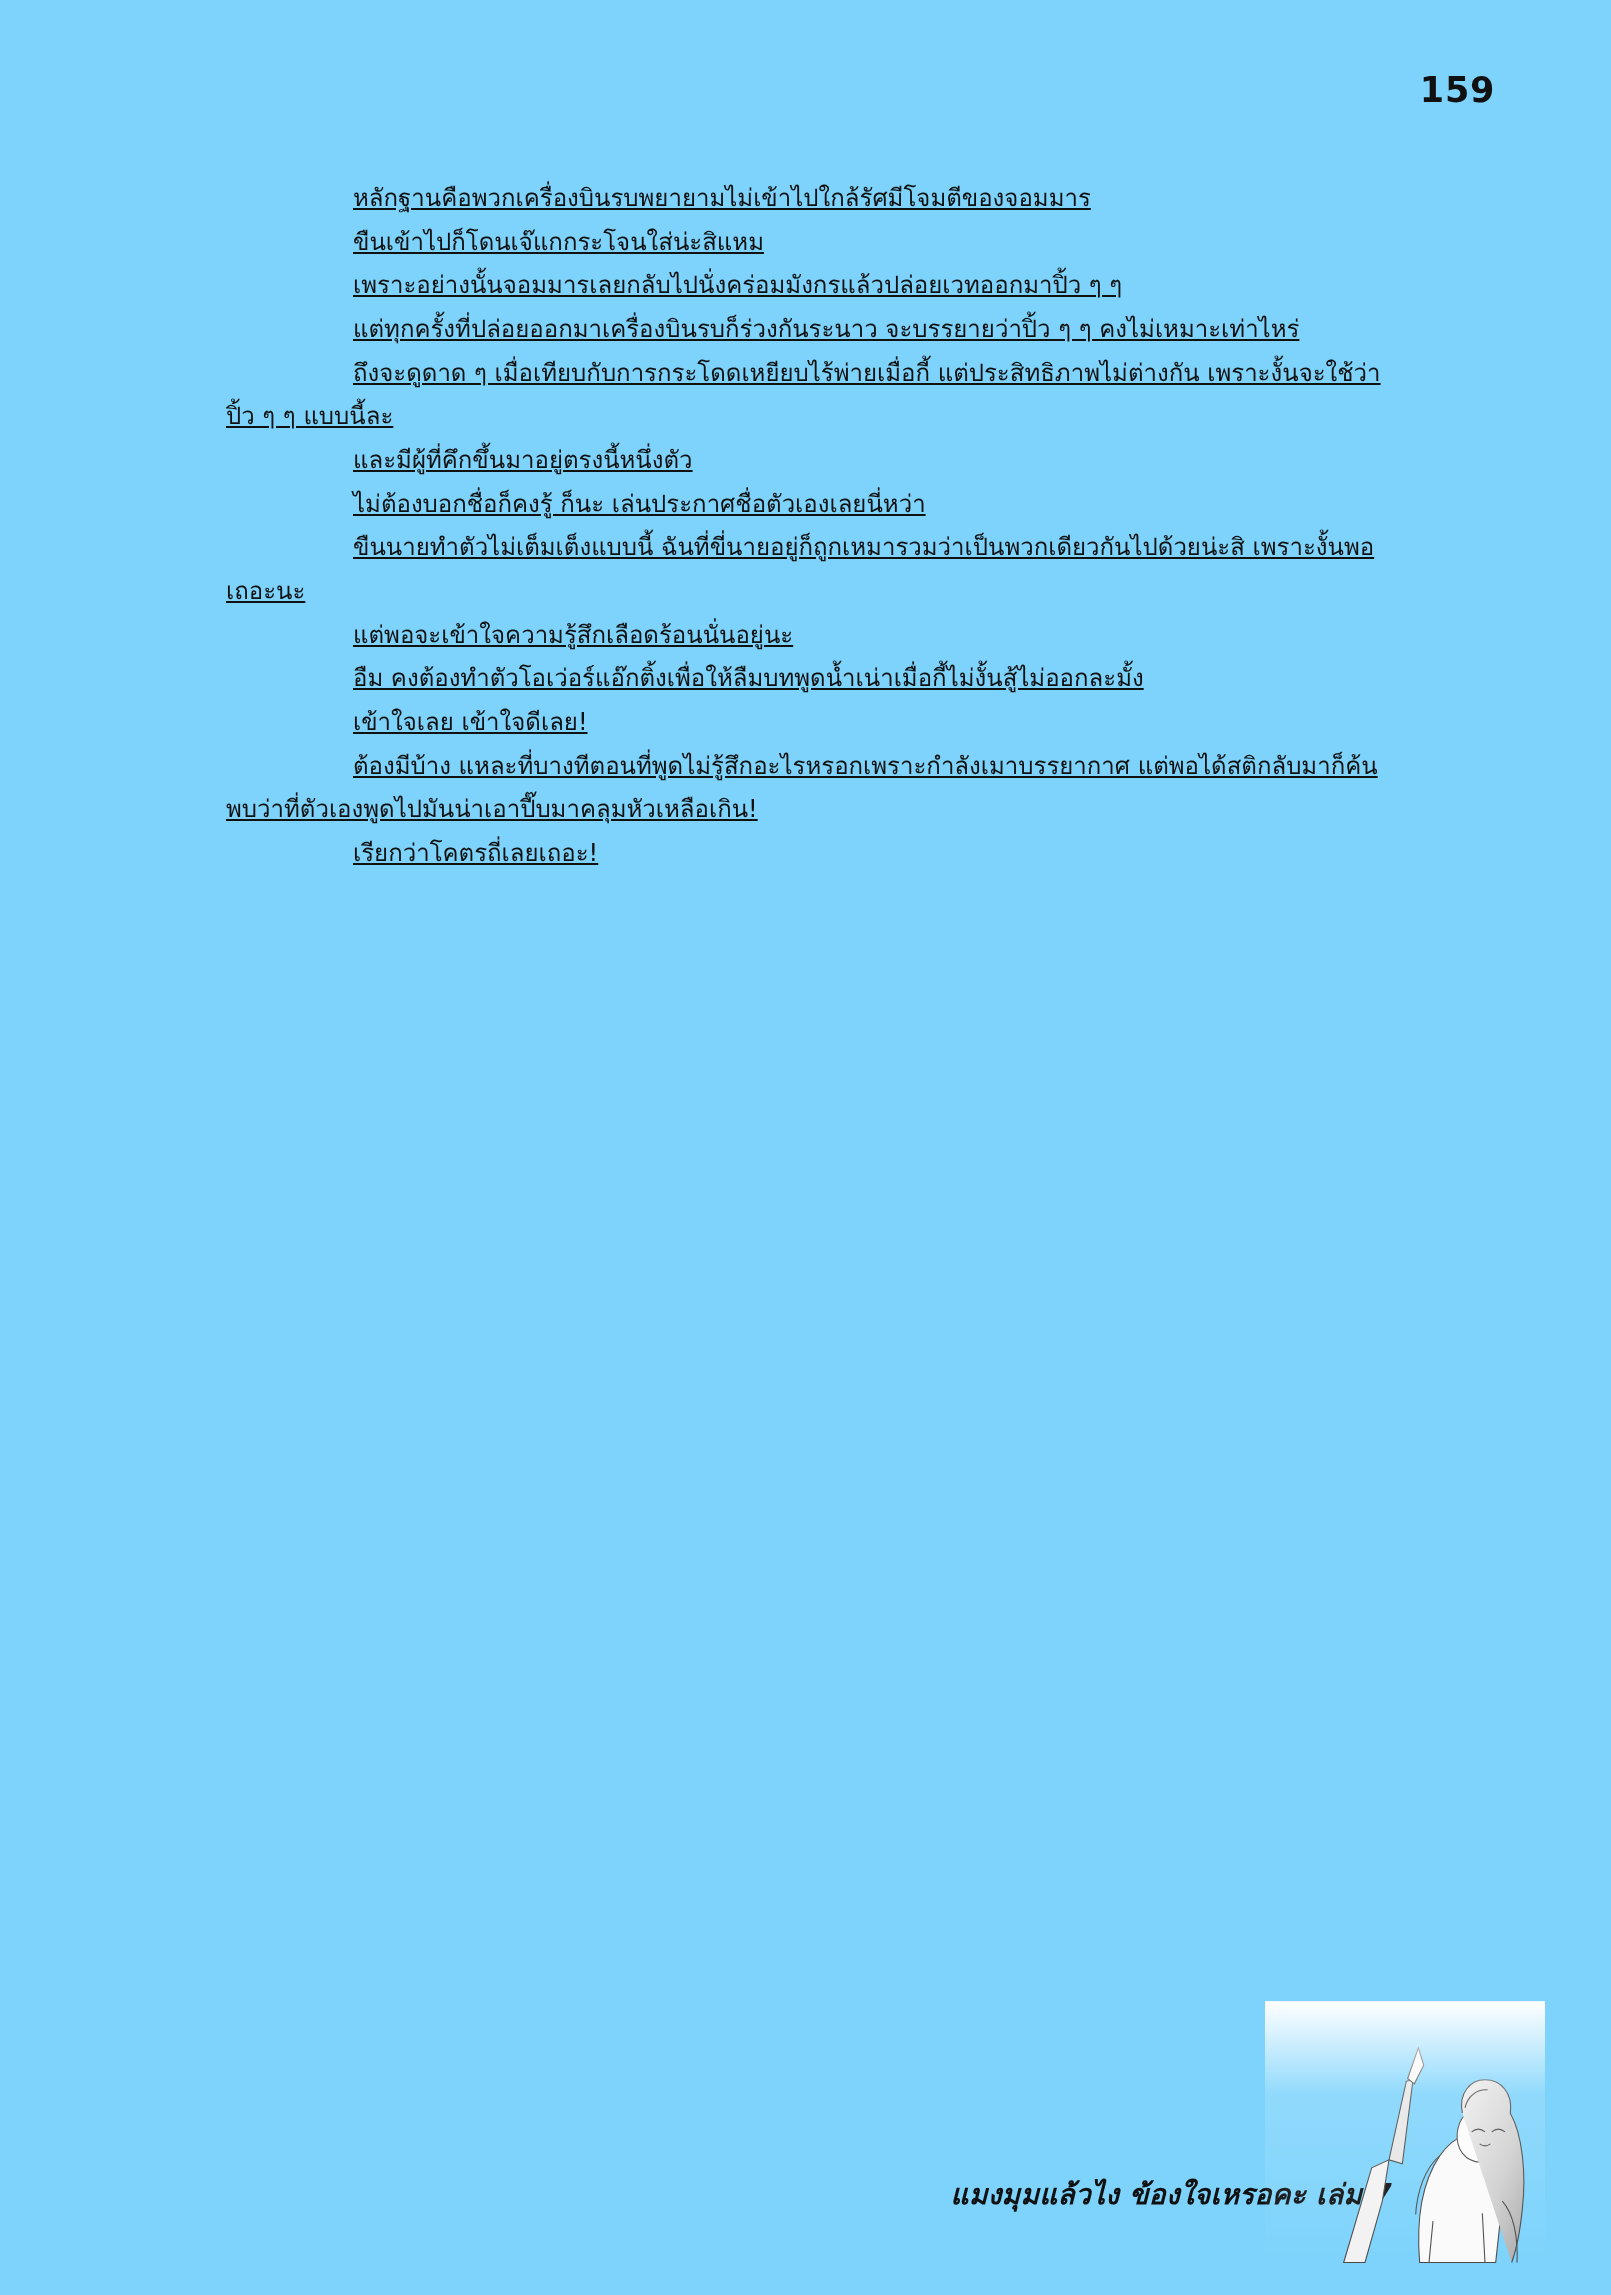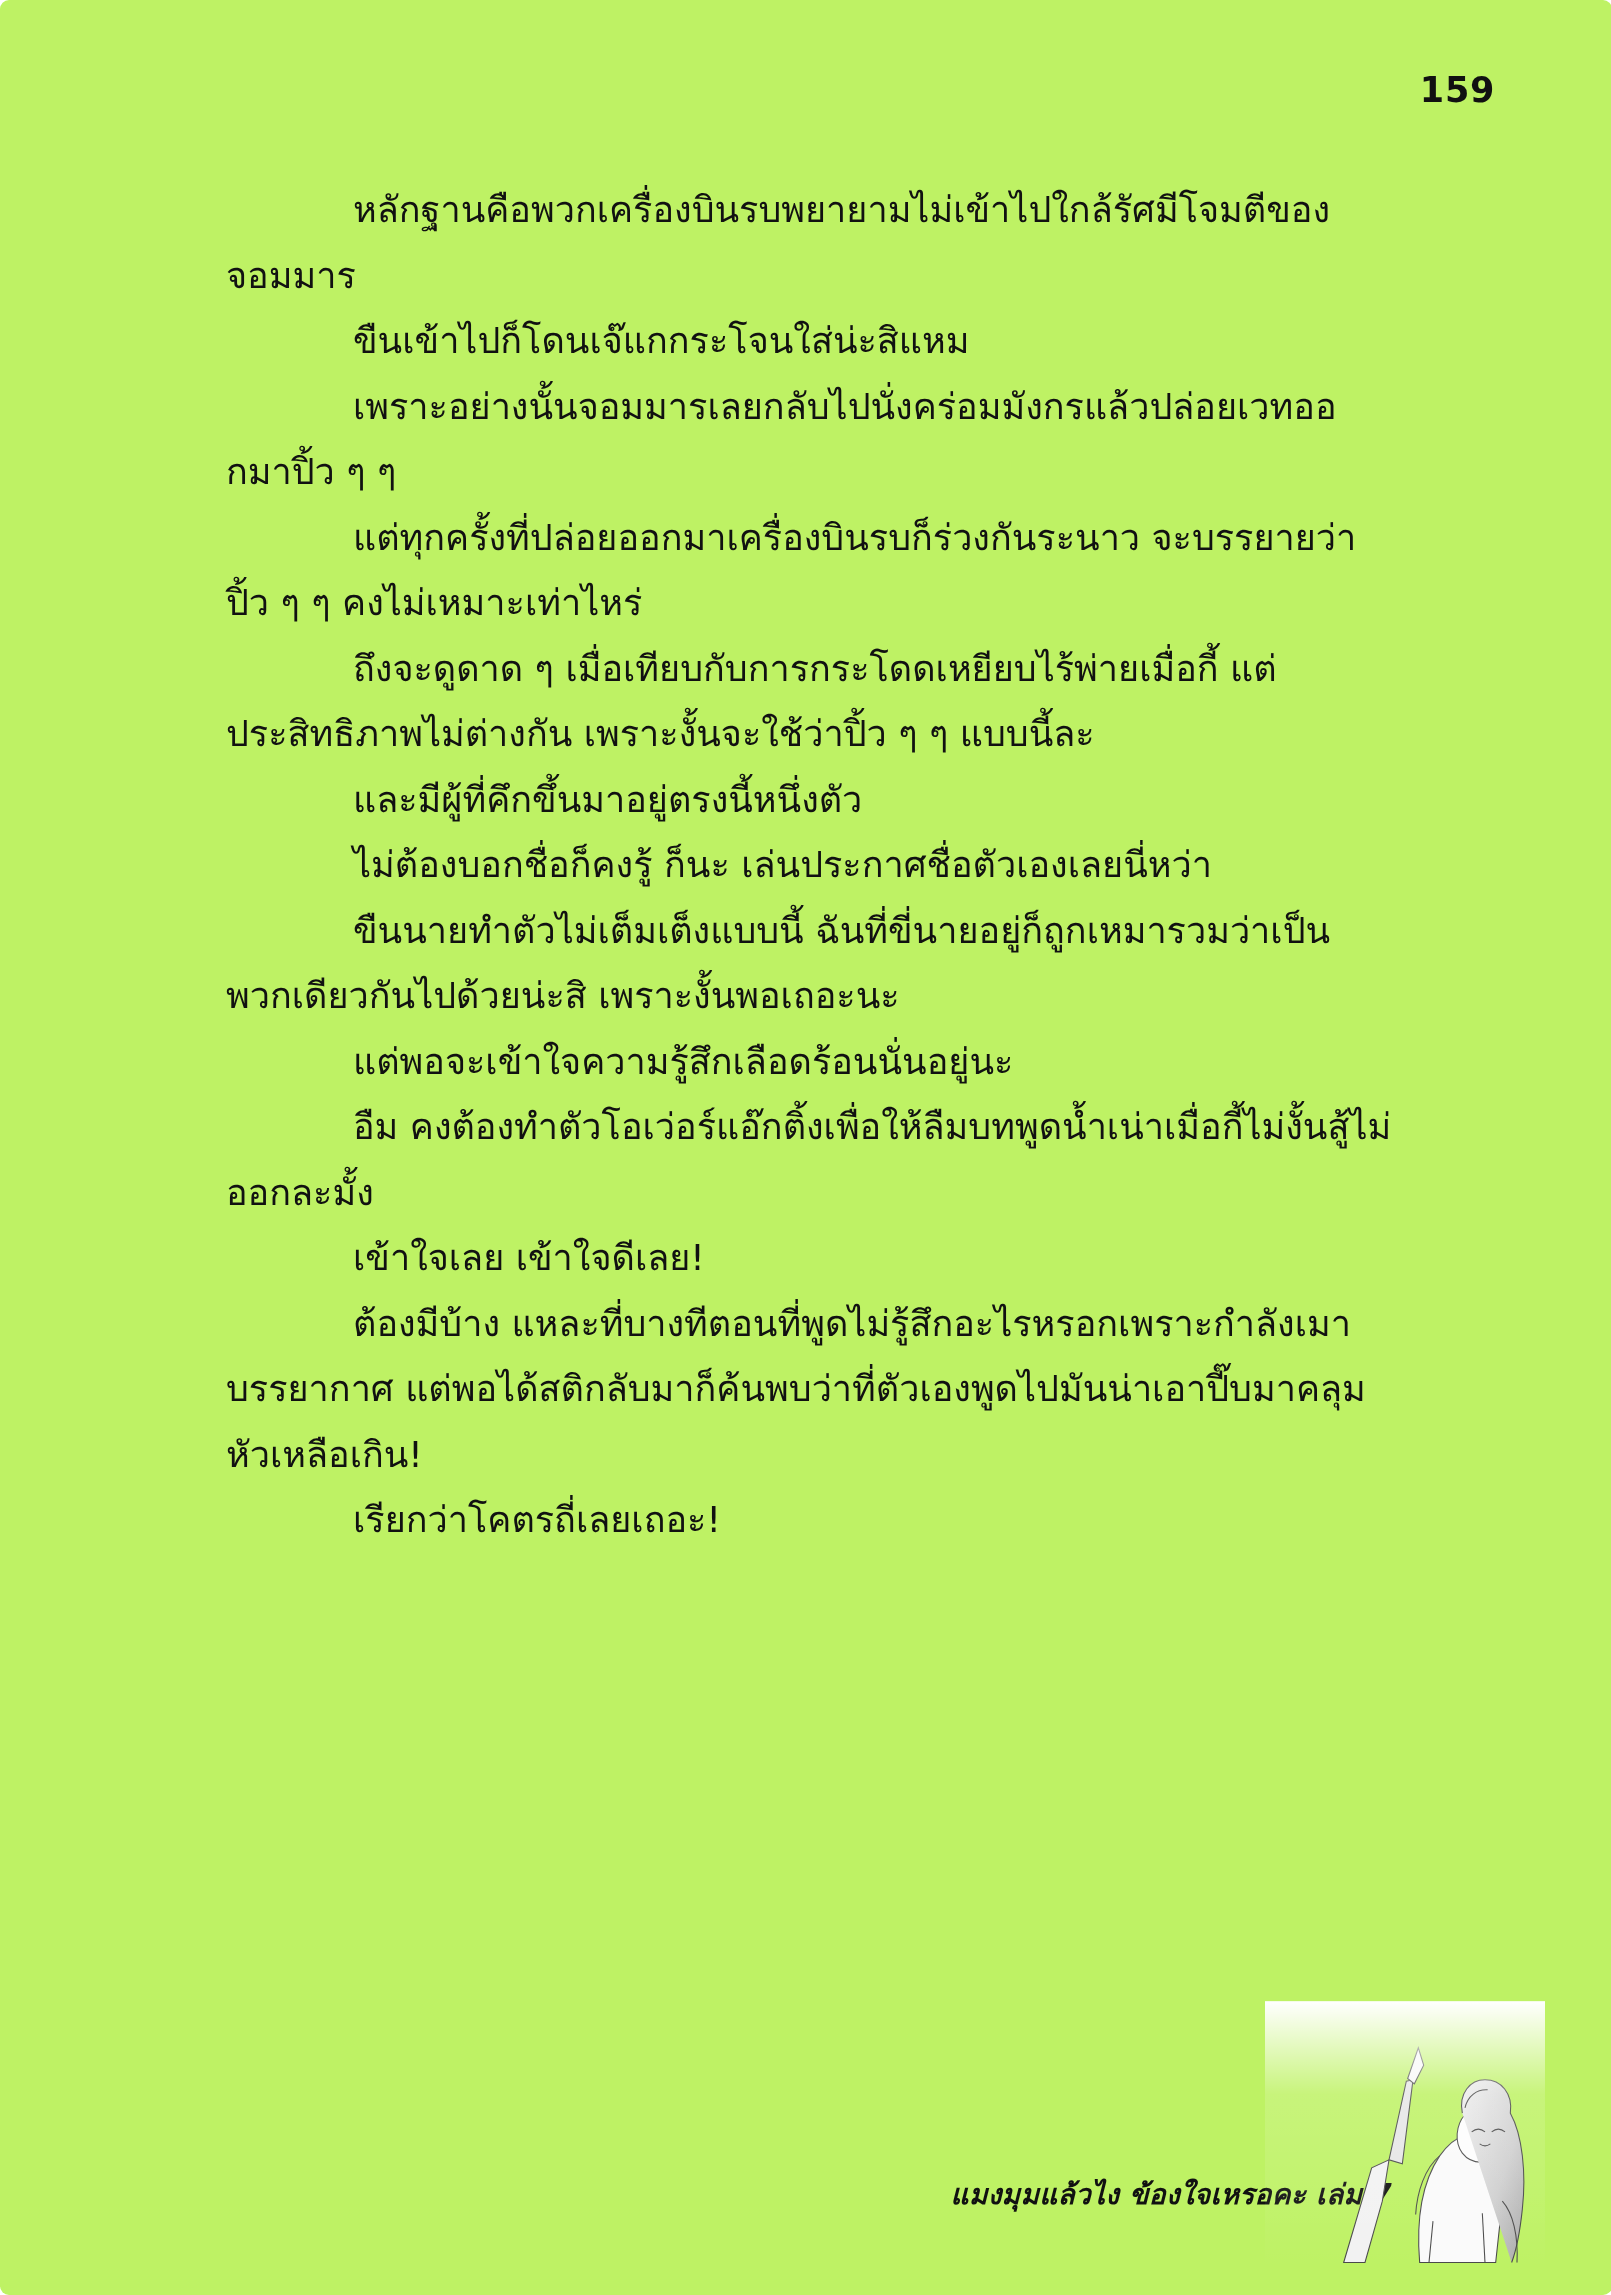--- a/index.html
+++ b/index.html
@@ -8,47 +8,47 @@
     background: #ffffff;
   }
   body {
     font-family: "DejaVu Sans", "Liberation Sans", sans-serif;
     color: #1a1a1a;
   }
   .page {
     position: relative;
     width: 1612px;
     height: 2295px;
-    background: #bef264;
+    background: #7dd3fc;
     overflow: hidden;
     box-sizing: border-box;
-    border-radius: 9px;
   }
   .page-number {
     position: absolute;
     top: 70px;
     right: 117px;
     font-size: 35px;
     font-weight: bold;
     letter-spacing: 0.7px;
     color: #111;
   }
   .content {
     position: absolute;
     top: 177px;
     left: 226px;
     width: 1168px;
   }
   .para {
-    font-size: 36px;
+    font-size: 24px;
     line-height: 1.82;
     text-indent: 127px;
     margin: 0 0 0 0;
     color: #111;
     word-break: keep-all;
+    text-decoration: underline;
   }
   .para.italic {
     font-style: italic;
   }
   .footer {
     position: absolute;
     bottom: 79px;
     right: 220px;
     font-size: 28px;
     font-weight: bold;

